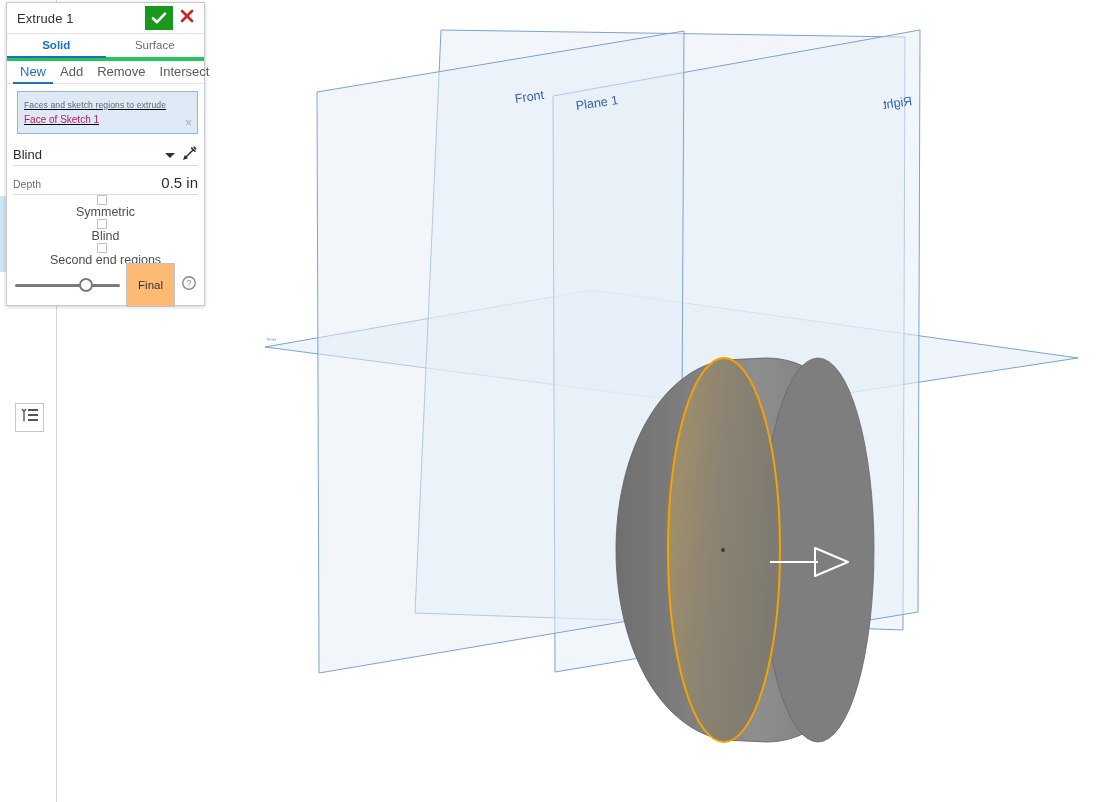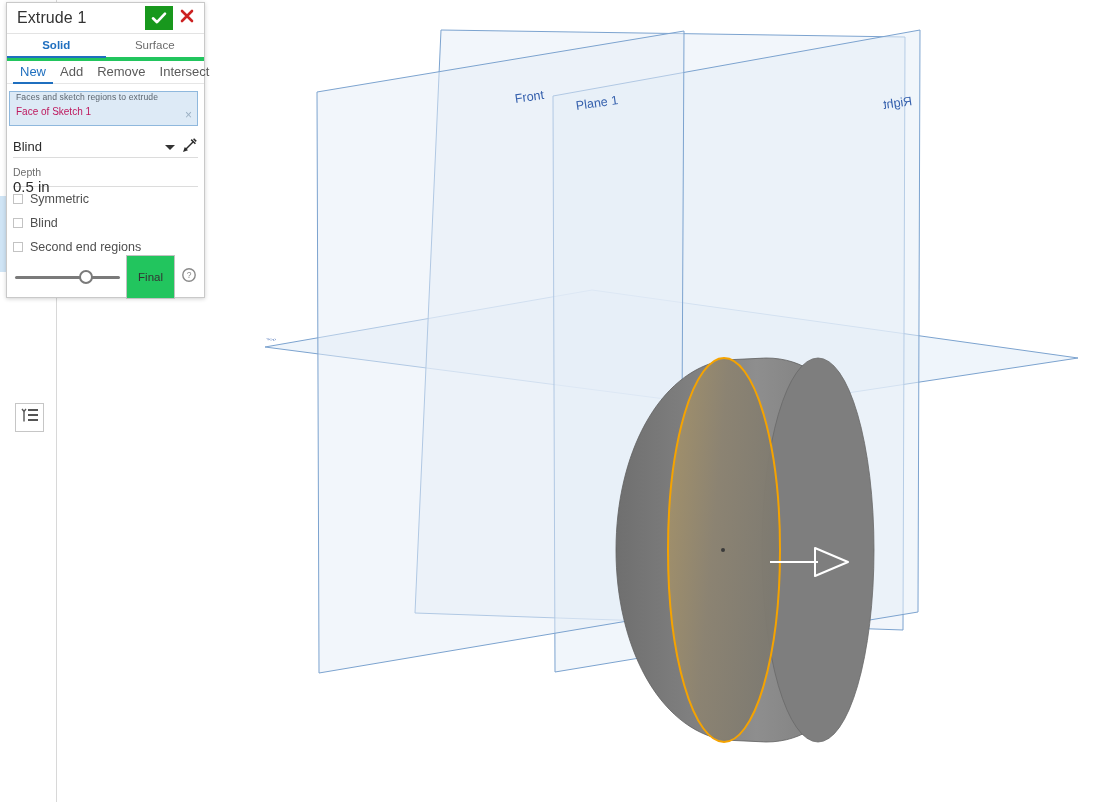--- a/index.html
+++ b/index.html
@@ -28,21 +28,21 @@
   #extrude-dialog{
     position:absolute;left:6px;top:2px;width:199px;
     background:#ffffff;border:1px solid #c9c9c9;
     box-shadow:0 1px 4px rgba(0,0,0,.18);
     box-sizing:border-box;z-index:30;
   }
   #dialog-header{
     height:31px;display:flex;align-items:center;
     border-bottom:1px solid #e3e3e3;padding-left:10px;box-sizing:border-box;
   }
-  #dialog-title{font-size:16px;color:#333;flex:1;letter-spacing:.1px;}
+  #dialog-title{font-size:13px;color:#333;flex:1;letter-spacing:.1px;}
   #accept-btn{
     width:28px;height:24px;background:#18981d;display:flex;
     align-items:center;justify-content:center;margin-right:3px;
   }
   #accept-btn svg{display:block;}
   #cancel-btn{
     width:22px;height:24px;display:flex;align-items:center;justify-content:center;
     margin-right:6px;
   }
 
@@ -60,68 +60,68 @@
   .op-tab{
     display:flex;align-items:center;justify-content:center;
     font-size:13px;color:#5a5a5a;box-sizing:border-box;
     border-bottom:2px solid transparent;margin-bottom:-1px;
     padding:0 7px;
   }
   .op-tab.active{color:#1f6fbf;border-bottom-color:#1f6fbf;}
 
   
   #selection-field{
-    margin:7px 6px 0 2px;border:1px solid #8fb8dd;background:#ddeaf6;
-    padding:0 5px 5px 6px;box-sizing:border-box;position:relative;
+    margin:7px 6px 0 10px;border:1px solid #8fb8dd;background:#ddeaf6;
+    padding:8px 5px 5px 6px;box-sizing:border-box;position:relative;text-decoration:underline;
   }
   #selection-hint{font-size:8.6px;color:#5c6670;line-height:11px;letter-spacing:.1px;}
   #selection-value{font-size:10px;color:#be185d;line-height:16px;margin-top:1px;}
   #selection-clear{
     position:absolute;right:5px;bottom:4px;font-size:12px;color:#9bb0c3;line-height:1;
   }
 
   
   #endtype-row{
     margin:9px 6px 8px 6px;display:flex;align-items:center;
     border-bottom:1px solid #dcdcdc;height:22px;position:relative;
   }
   #endtype-value{font-size:13px;color:#2b2b2b;flex:1;}
   #endtype-caret{margin-right:4px;}
   #flip-btn{width:18px;display:flex;align-items:center;justify-content:center;}
 
   
   #depth-row{
     margin:8px 6px 0 6px;display:flex;align-items:baseline;
-    border-bottom:1px solid #dcdcdc;height:20px;flex-direction:column;
+    border-bottom:1px solid #dcdcdc;height:20px;
   }
   #depth-label{font-size:10.5px;color:#6e6e6e;}
   #depth-value{flex:1;text-align:right;font-size:15px;color:#2b2b2b;}
 
   
-  .check-row{display:flex;align-items:center;margin:0 6px;height:24px;}
+  .check-row{display:flex;align-items:center;margin:0 6px;height:24px;flex-direction:column;}
   .check-box{
     width:10px;height:10px;border:1px solid #c3c3c3;background:#fff;
     box-sizing:border-box;margin-right:7px;flex:none;
   }
   .check-label{font-size:12.5px;color:#4f4f4f;}
 
   
   #footer-row{
     display:flex;align-items:center;margin:6px 8px 8px 8px;height:24px;
   }
   #slider-track{
     position:relative;width:105px;height:20px;display:flex;align-items:center;
   }
   #slider-track .bar{width:100%;height:3px;background:#7a7a7a;border-radius:2px;}
   #slider-thumb{
     position:absolute;left:68%;top:50%;transform:translate(-50%,-50%);
     width:10px;height:10px;border-radius:50%;border:2px solid #7a7a7a;background:#fff;
   }
   #final-btn{
-    margin-left:auto;border:1px solid #c2c2c2;background:#22c55e;
+    margin-left:auto;border:1px solid #c2c2c2;background:#fdba74;
     font-size:11.5px;color:#333;padding:15px 11px;box-sizing:border-box;
   }
   #help-btn{margin-left:7px;display:flex;align-items:center;}
 
   
   #viewport{position:absolute;left:58px;top:0;right:0;bottom:0;overflow:hidden;}
   #scene{position:absolute;left:0;top:0;width:1048px;height:802px;}
   .plane-label{
     position:absolute;font-size:12.5px;color:#3560ad;
     font-family:"Liberation Sans","DejaVu Sans",sans-serif;white-space:nowrap;

